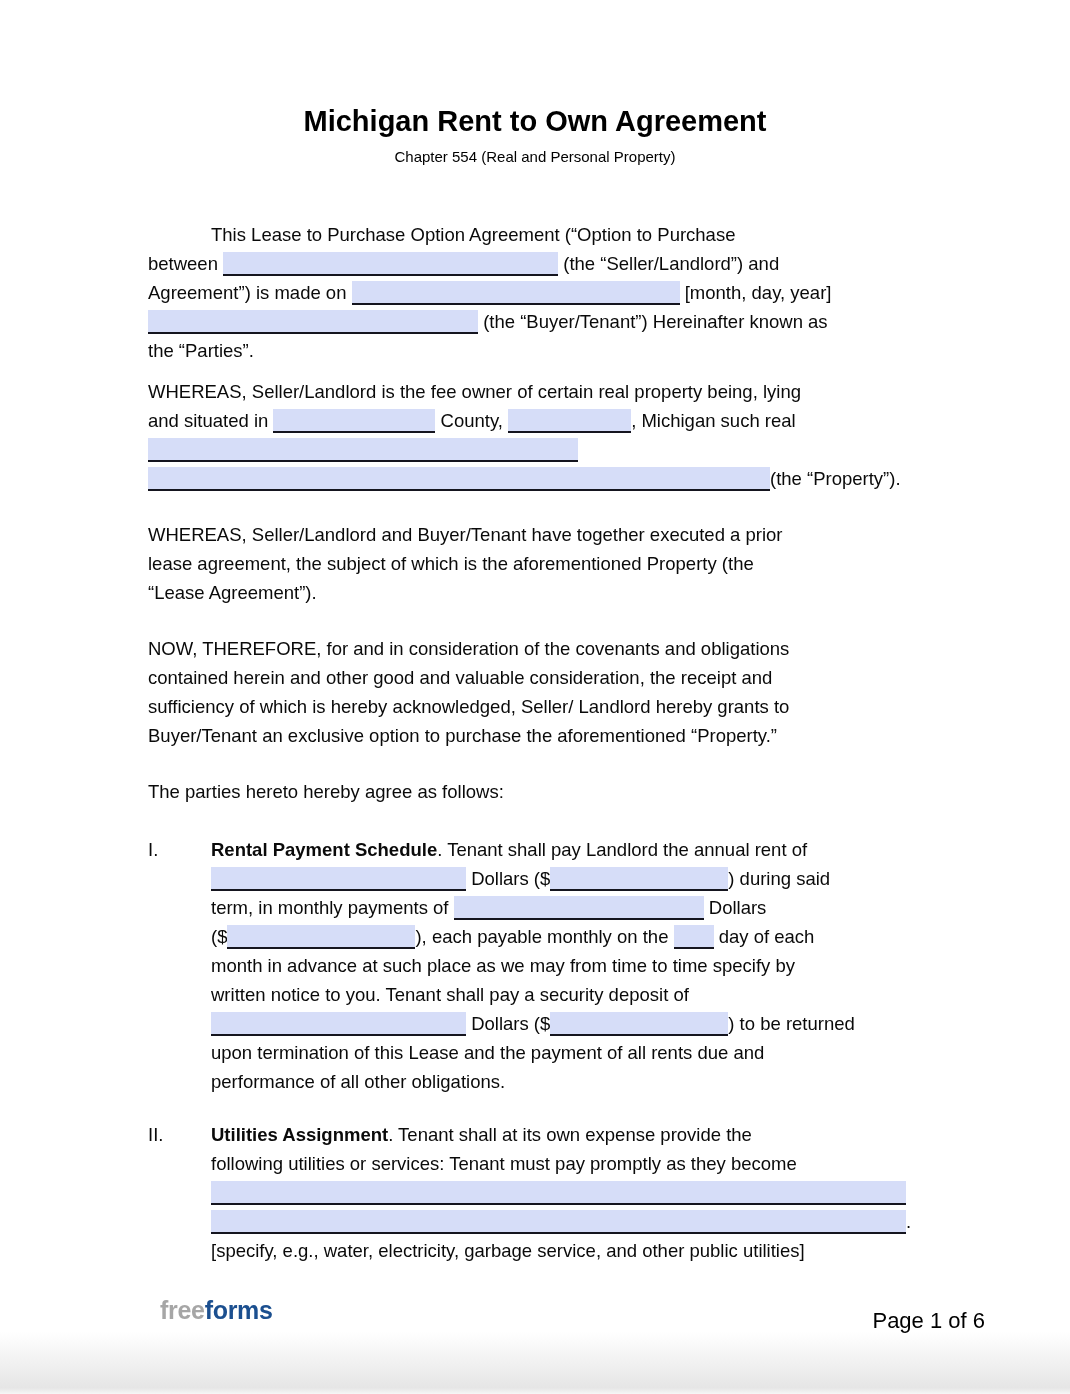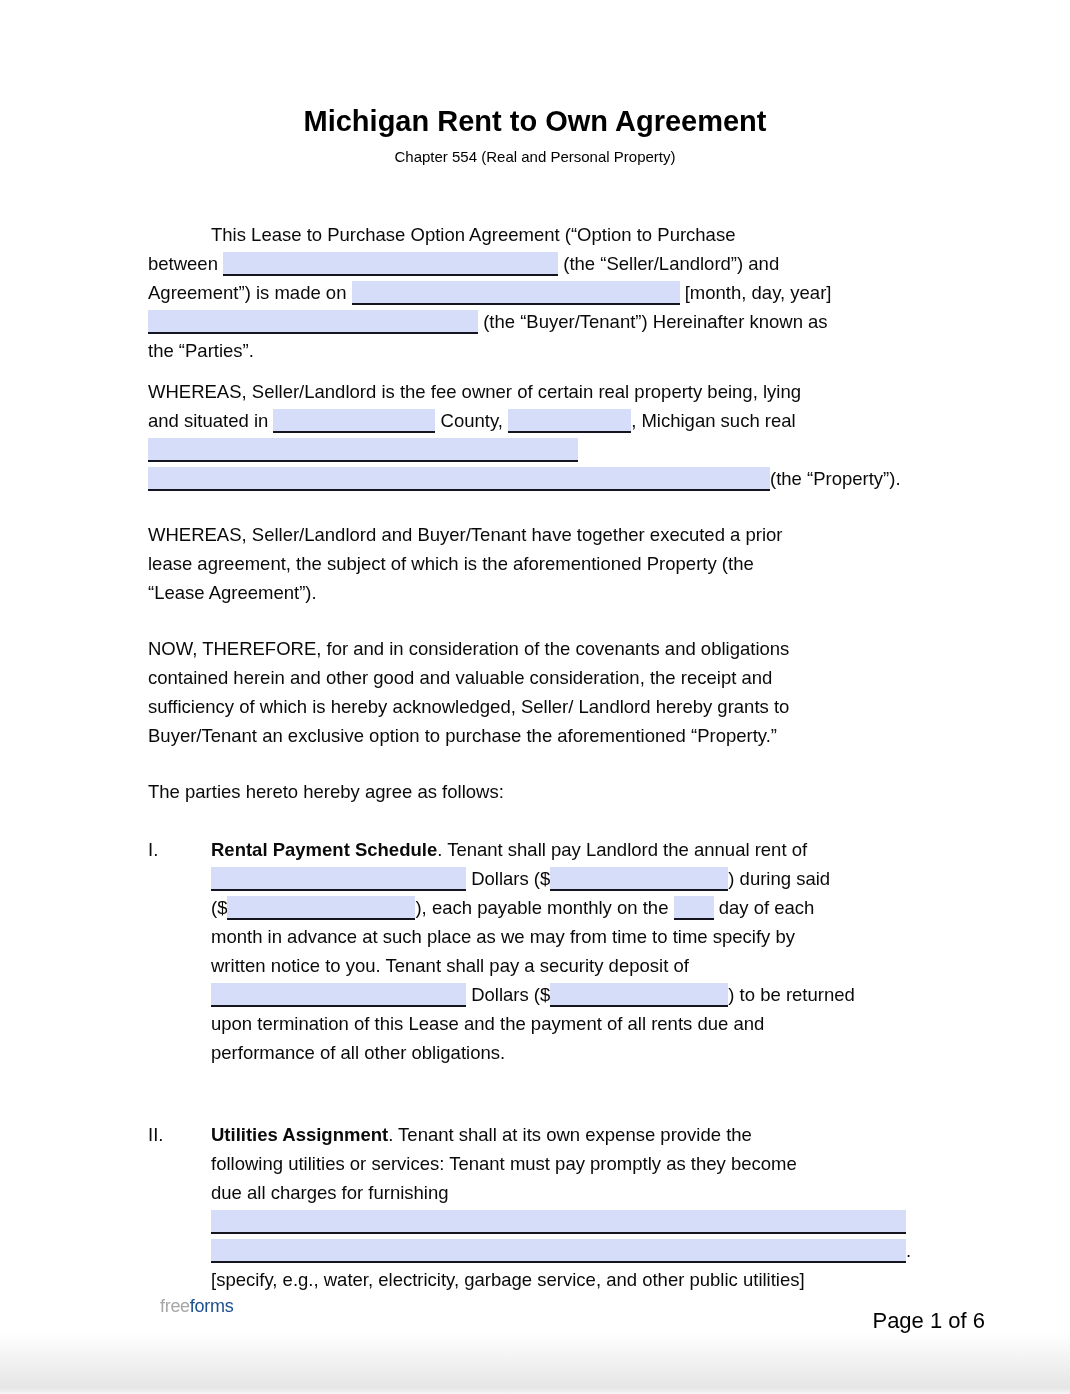--- a/index.html
+++ b/index.html
@@ -66,22 +66,22 @@
     position: absolute;
     left: 0;
     top: 1296px;
     width: 100%;
     height: 40px;
   }
   .logo {
     position: absolute;
     left: 160px;
     top: 0;
-    font-size: 18px;
-    font-weight: normal;
+    font-size: 25px;
+    font-weight: bold;
     letter-spacing: -0.3px;
   }
   .logo .free { color: var(--logo-gray, #a6a6a6); }
   .logo .forms { color: var(--logo-blue, #1b4f8f); }
   .page-num {
     position: absolute;
     right: 85px;
     top: 12px;
     font-size: 22px;
     color: #000000;
@@ -143,34 +143,34 @@
       <div class="para" style="top: 777px;">
         <div class="p-content">
           <div class="line"><span class="run">The parties hereto hereby agree as follows:</span></div>
         </div>
       </div>
       <div class="para section" style="top: 835px;">
         <span class="sec-label">I.</span>
         <div class="sec-content">
           <div class="line"><span class="run bold">Rental Payment Schedule</span><span class="run">. Tenant shall pay Landlord the annual rent of</span></div>
           <div class="line"><span class="blank" style="width: 255px;"></span><span class="run"> Dollars ($</span><span class="blank" style="width: 178px;"></span><span class="run">) during said</span></div>
+          <div class="line"><span class="run">term, in monthly payments of </span><span class="blank" style="width: 250px;"></span><span class="run"> Dollars</span></div>
           <div class="line"><span class="run">($</span><span class="blank" style="width: 188px;"></span><span class="run">), each payable monthly on the </span><span class="blank" style="width: 40px;"></span><span class="run"> day of each</span></div>
           <div class="line"><span class="run">month in advance at such place as we may from time to time specify by</span></div>
           <div class="line"><span class="run">written notice to you. Tenant shall pay a security deposit of</span></div>
           <div class="line"><span class="blank" style="width: 255px;"></span><span class="run"> Dollars ($</span><span class="blank" style="width: 178px;"></span><span class="run">) to be returned</span></div>
           <div class="line"><span class="run">upon termination of this Lease and the payment of all rents due and</span></div>
           <div class="line"><span class="run">performance of all other obligations.</span></div>
         </div>
       </div>
       <div class="para section" style="top: 1120px;">
         <span class="sec-label">II.</span>
         <div class="sec-content">
           <div class="line"><span class="run bold">Utilities Assignment</span><span class="run">. Tenant shall at its own expense provide the</span></div>
           <div class="line"><span class="run">following utilities or services: Tenant must pay promptly as they become</span></div>
-          <div class="line"><span class="run">due all charges for furnishing</span></div>
           <div class="line"><span class="blank" style="width: 695px;"></span></div>
           <div class="line"><span class="blank" style="width: 695px;"></span><span class="run">.</span></div>
           <div class="line"><span class="run">[specify, e.g., water, electricity, garbage service, and other public utilities]</span></div>
         </div>
       </div>
     </div>
 
   <div class="doc-footer">
     <div class="logo"><span class="free">free</span><span class="forms">forms</span></div>
     <div class="page-num">Page 1 of 6</div>

